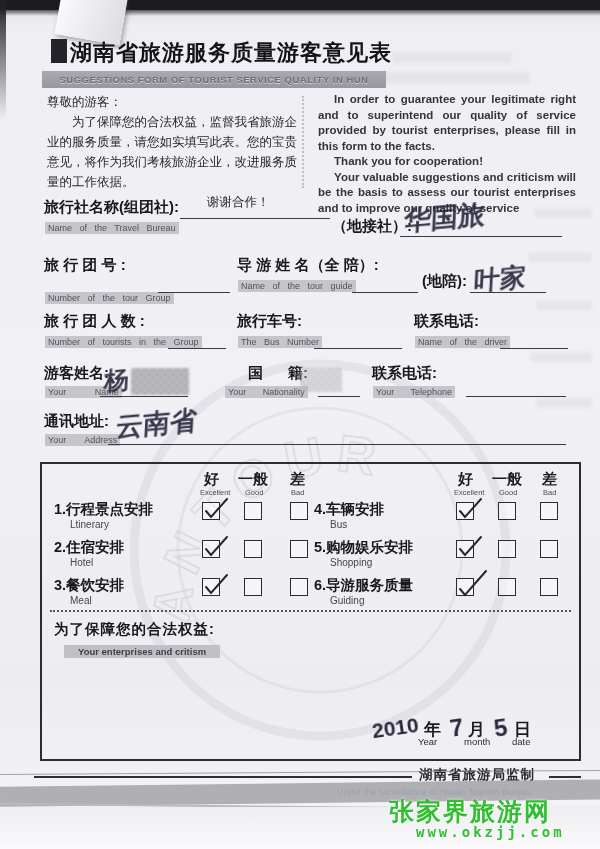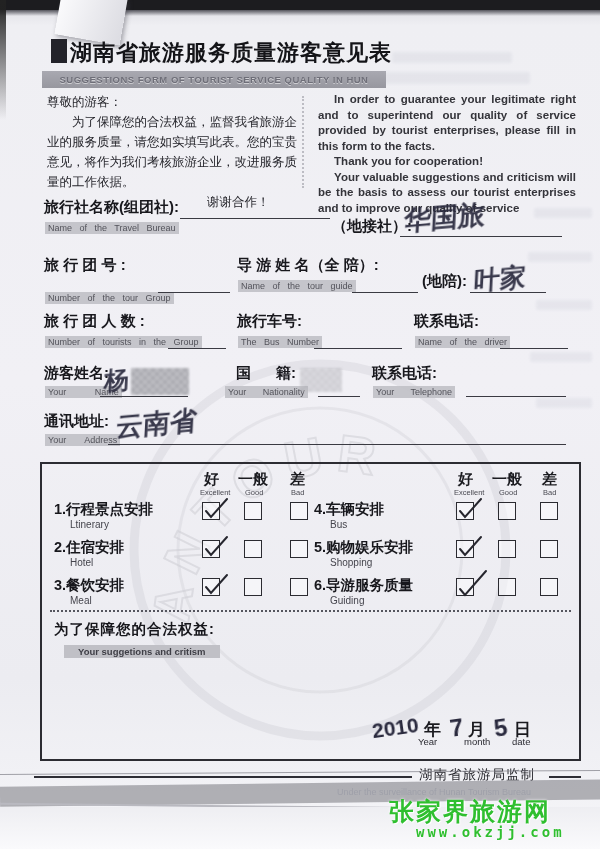--- a/index.html
+++ b/index.html
@@ -60,21 +60,21 @@
   .sugg-sub{position:absolute;left:22px;top:181px;font-size:9.5px;font-weight:bold;color:#3f3f47;
             background:#c0c0c6;padding:1px 14px;}
   .date-row{position:absolute;left:330px;top:252px;width:200px;height:40px;}
   .d-zh{position:absolute;top:2px;font-size:17px;font-weight:bold;color:#1a1a1f;}
   .d-en{position:absolute;top:20px;font-size:9.5px;color:#2c2c33;}
   .d-hand{position:absolute;color:#2a2a3e;font-weight:bold;transform:rotate(-8deg);filter:blur(.2px);}
 
   
   .iss-line-l{position:absolute;left:34px;top:776px;width:378px;height:1.6px;background:#2e2e35;}
   .iss-line-r{position:absolute;left:549px;top:776px;width:32px;height:1.6px;background:#2e2e35;}
-  .issuer{position:absolute;left:419px;top:766px;font-size:13.5px;font-weight:normal;color:#26262c;letter-spacing:1px;}
+  .issuer{position:absolute;left:419px;top:766px;font-size:13.5px;font-weight:bold;color:#26262c;letter-spacing:1px;}
   .issuer-en{position:absolute;left:337px;top:787px;font-size:9px;color:#8790a8;opacity:.75;white-space:nowrap;}
   .sitename{position:absolute;left:389px;top:795px;font-size:25px;font-weight:bold;letter-spacing:2px;
             font-family:"Liberation Serif",serif;
             text-shadow:0 0 3px #fff,1px 1px 0 #fff;}
   .siteurl{position:absolute;left:416px;top:824px;font-size:14px;font-weight:bold;letter-spacing:3px;
            font-family:"DejaVu Sans Mono",monospace;text-shadow:0 0 2px #fff;}
 
   .stamp{position:absolute;left:115px;top:345px;opacity:.5;pointer-events:none;}
 </style>
 </head>
@@ -147,21 +147,21 @@
   <div class="line" style="left:314px;top:348px;width:88px;"></div>
   <div class="lbl" style="left:414px;top:312px;">联系电话:</div>
   <div class="sub" style="left:415px;top:336px;">Name of the driver</div>
   <div class="line" style="left:500px;top:348px;width:68px;"></div>
 
   <div class="lbl" style="left:44px;top:364px;">游客姓名:</div>
   <div class="sub" style="left:45px;top:386px;word-spacing:26px;">Your Name</div>
   <div class="hand" style="left:104px;top:364px;font-size:25px;">杨</div>
   <div class="redact" style="left:131px;top:368px;width:58px;height:27px;"></div>
   <div class="line" style="left:100px;top:396px;width:88px;"></div>
-  <div class="lbl" style="left:212px;top:364px;padding-left:24px;">国      籍:</div>
+  <div class="lbl" style="left:224px;top:364px;padding-left:24px;">国      籍:</div>
   <div class="sub" style="left:225px;top:386px;word-spacing:14px;">Your Nationality</div>
   <div class="redact" style="left:300px;top:368px;width:42px;height:24px;opacity:.45;"></div>
   <div class="line" style="left:318px;top:396px;width:42px;"></div>
   <div class="lbl" style="left:372px;top:364px;">联系电话:</div>
   <div class="sub" style="left:373px;top:386px;word-spacing:14px;">Your Telephone</div>
   <div class="line" style="left:466px;top:396px;width:100px;"></div>
 
   <div class="lbl" style="left:44px;top:412px;">通讯地址:</div>
   <div class="sub" style="left:45px;top:434px;word-spacing:16px;">Your Address</div>
   <div class="hand" style="left:116px;top:406px;font-size:27px;">云南省</div>
@@ -238,21 +238,21 @@
     <span class="cb" style="left:414px;top:114px;">
         <svg width="34" height="34">
           <path d="M6 20 L11 26 L32 2" stroke="#26262e" stroke-width="2" fill="none" stroke-linecap="round"></path>
         </svg>
       </span>
     <span class="cb" style="left:456px;top:114px;"></span>
     <span class="cb" style="left:498px;top:114px;"></span>
 
     <div class="dotsep"></div>
     <div class="sugg-lbl">为了保障您的合法权益:</div>
-    <div class="sugg-sub">Your suggetions and critism</div>
+    <div class="sugg-sub">Your enterprises and critism</div>
 
     <div class="date-row">
       <div class="d-hand" style="left:0px;top:0px;font-size:21px;">2010</div>
       <div class="d-zh" style="left:52px;">年</div>
       <div class="d-en" style="left:46px;">Year</div>
       <div class="d-hand" style="left:78px;top:-2px;font-size:24px;">7</div>
       <div class="d-zh" style="left:96px;">月</div>
       <div class="d-en" style="left:92px;">month</div>
       <div class="d-hand" style="left:122px;top:-2px;font-size:24px;">5</div>
       <div class="d-zh" style="left:142px;">日</div>

